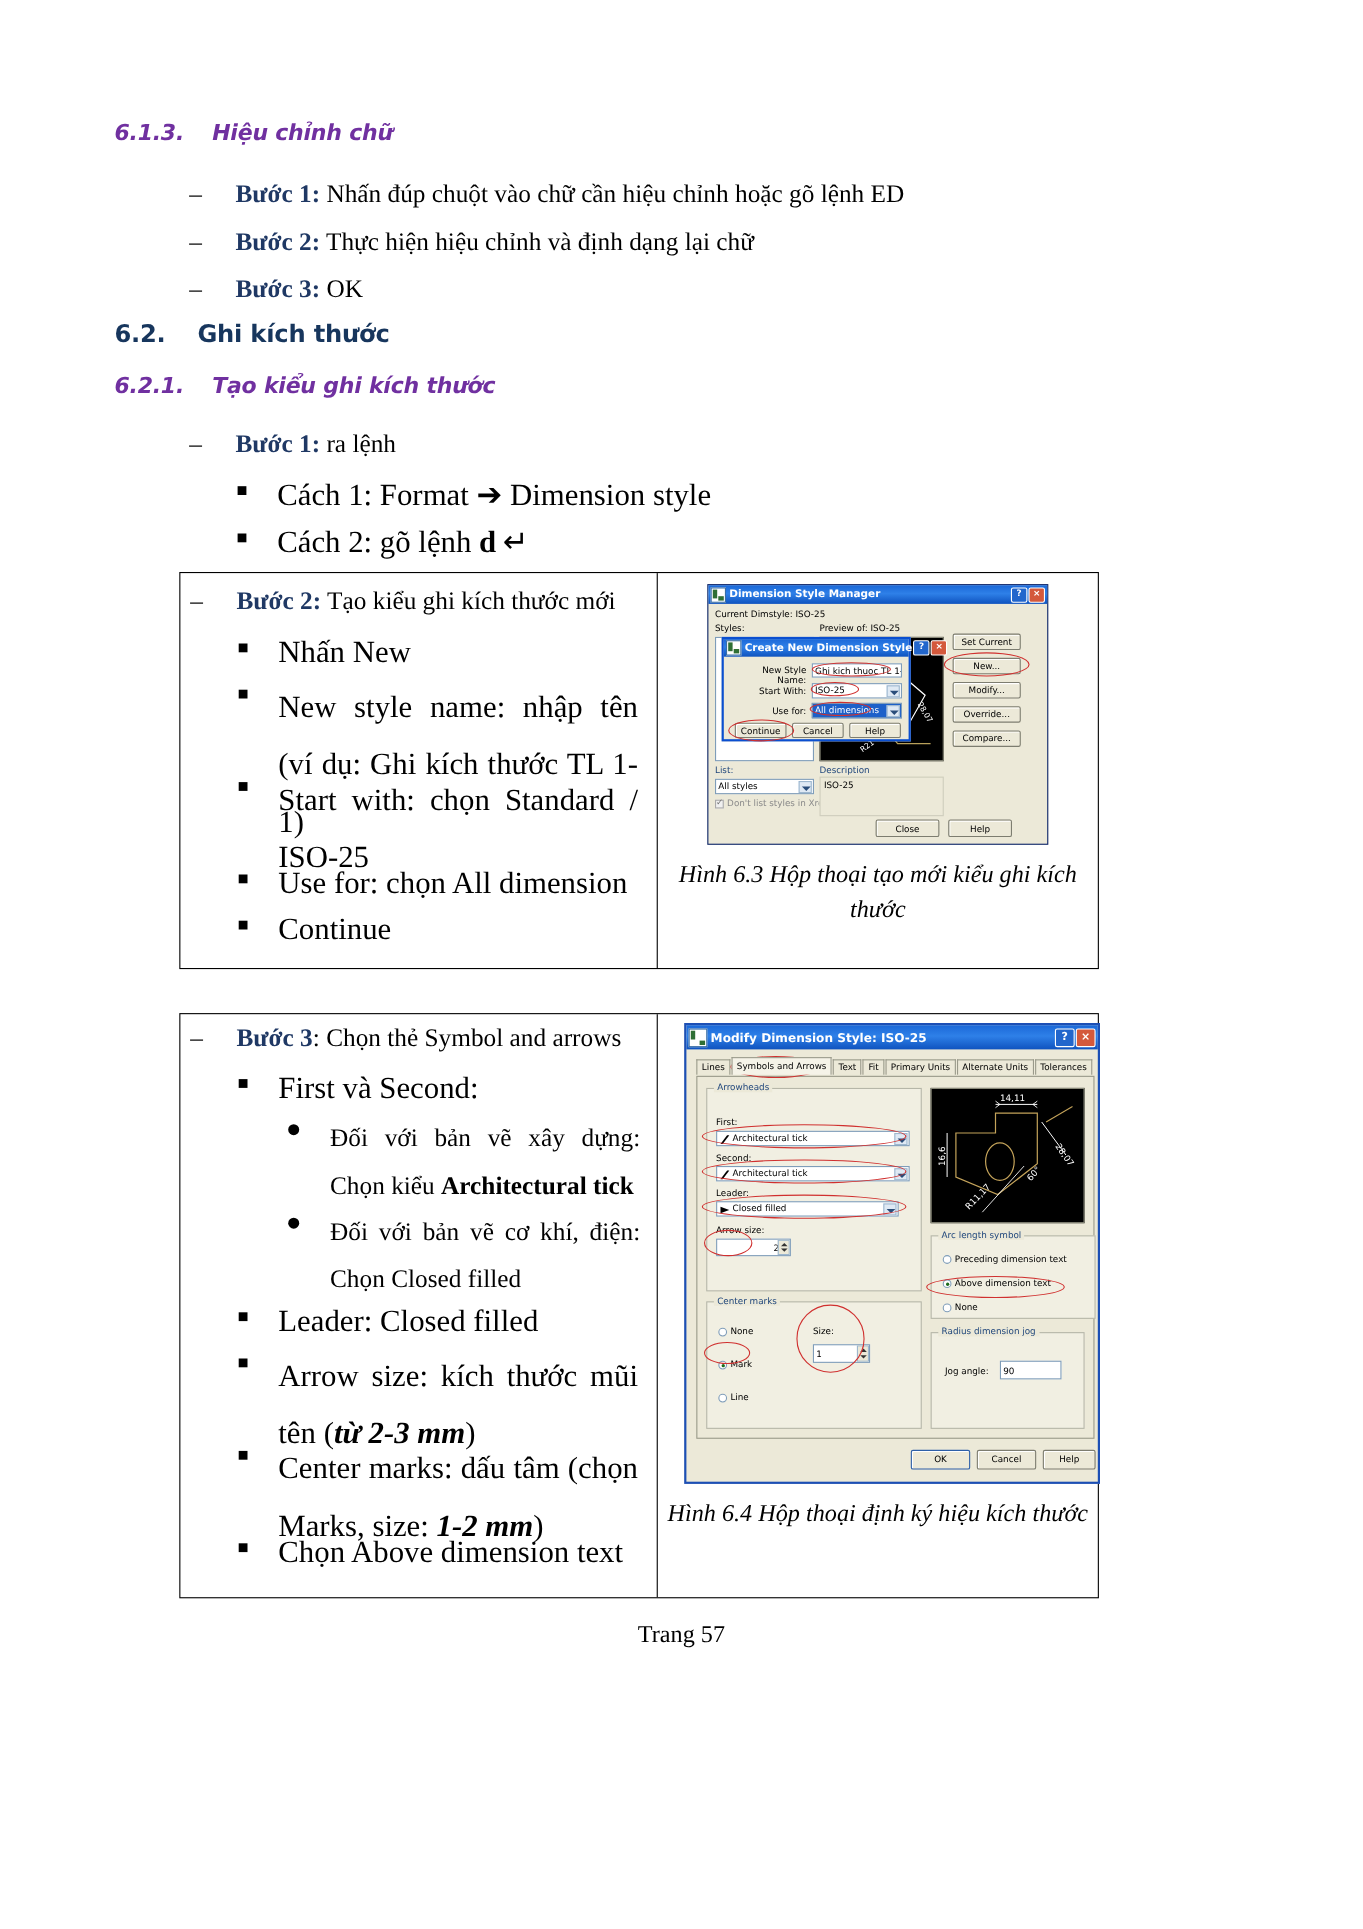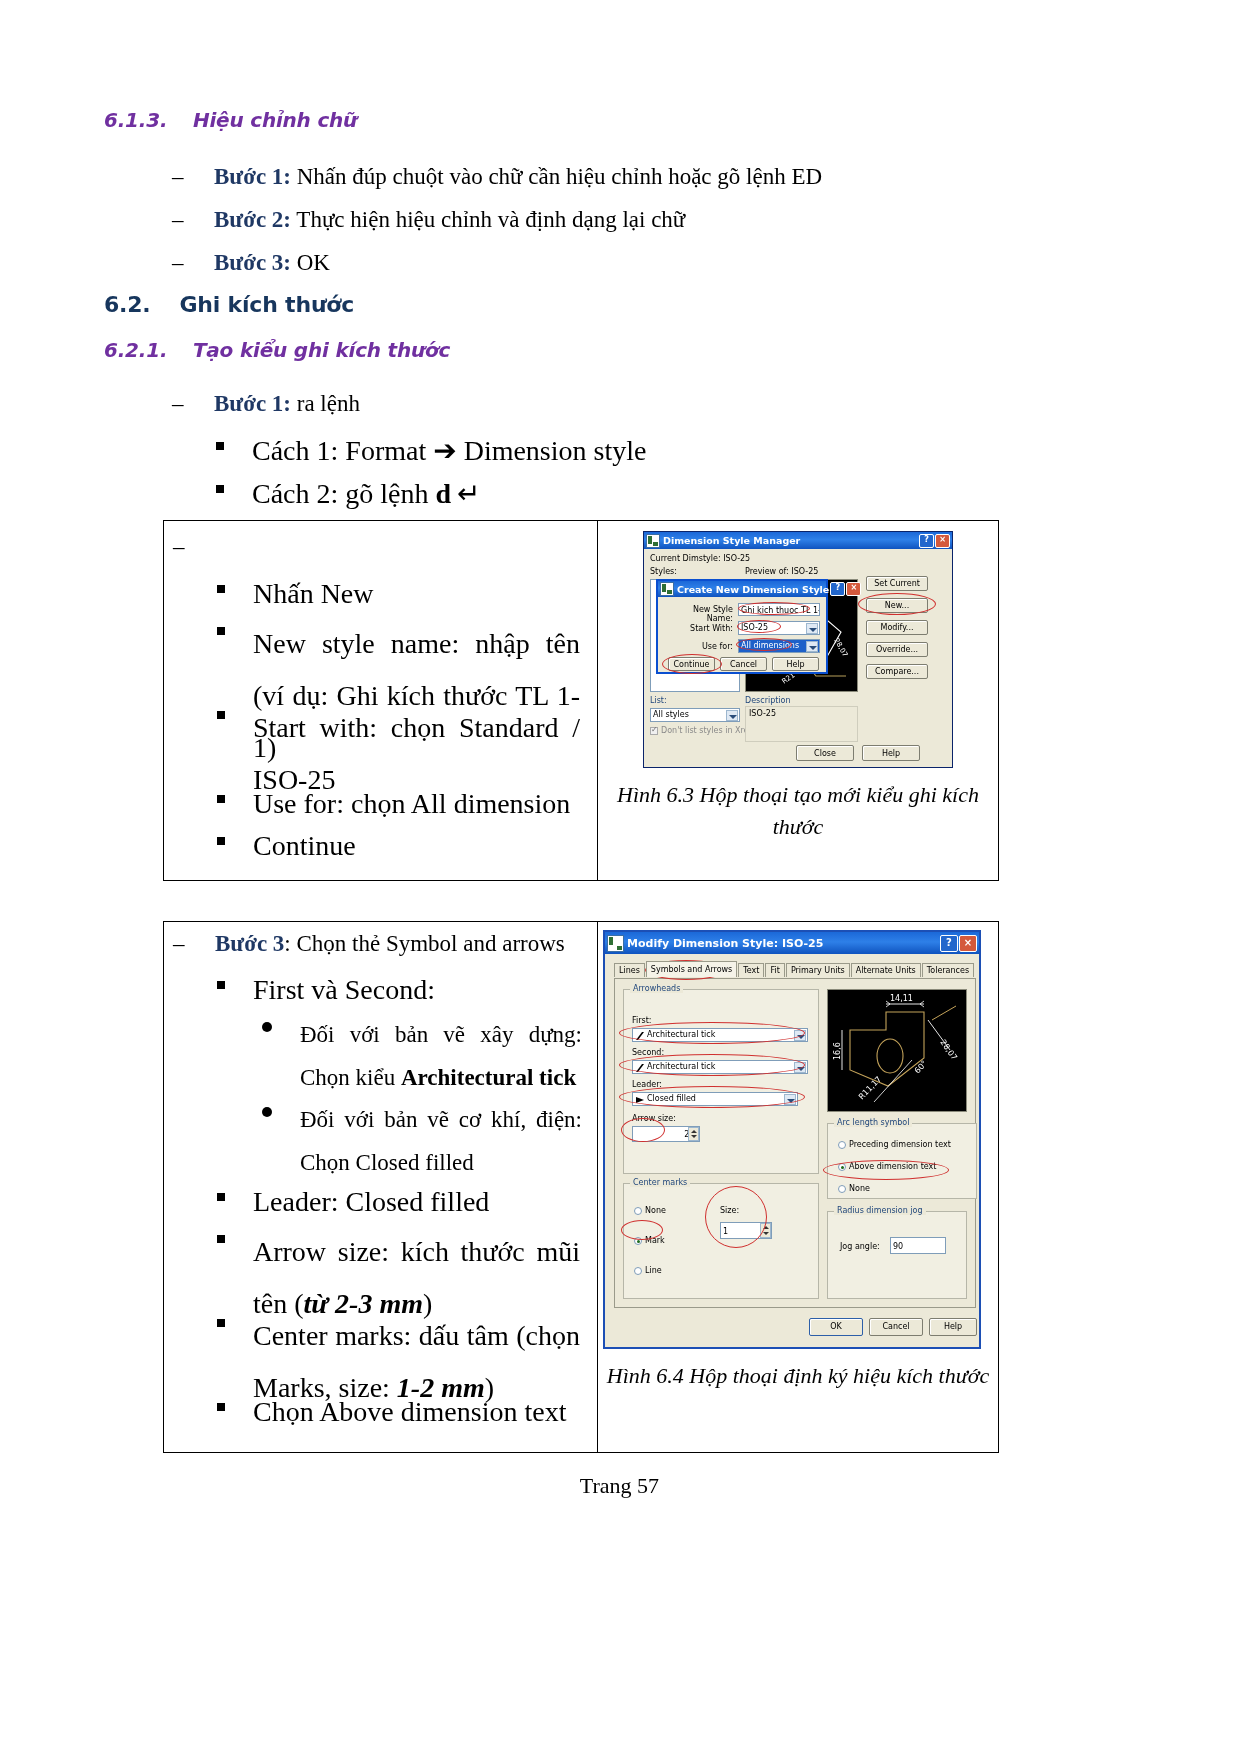--- a/index.html
+++ b/index.html
@@ -427,20 +427,21 @@
   <div class="sq-item" style="left:216px; top:476px; width:700px;">
     <span class="sq"></span>
     <span class="body"><span>Cách 2: gõ lệnh </span><b>d</b><span style="display:inline-block;width:6px;"></span><span>↵</span></span>
   </div>
 
   <div class="tbl" style="left:163px; top:520px; width:836px; height:361px;">
     <div class="col-left" style="width:434px;">
 
       <div class="dash-item" style="left:9px; top:12px; width:415px;">
         <span class="dash">–</span>
+        <span class="body"><span class="buoc">Bước 2:</span><span> Tạo kiểu ghi kích thước mới</span></span>
       </div>
 
       <div class="sq-item" style="left:53px; top:55px; width:360px;">
         <span class="sq"></span>
         <span class="body">Nhấn New</span>
       </div>
 
       <div class="sq-item justify" style="left:53px; top:97px; width:363px;">
         <span class="sq"></span>
         <span class="body justify" style="line-height:1.85;">New style name: nhập tên (ví dụ: Ghi kích thước TL 1-1)</span>
@@ -598,21 +599,21 @@
 
       <div class="sq-item" style="left:53px; top:472px; width:363px;">
         <span class="sq"></span>
         <span class="body">Chọn Above dimension text</span>
       </div>
 
     </div>
 
     <div class="col-right" style="width:400px;">
 
-      <div class="acad" style="left:5px; top:8px; width:378px; height:419px; border:2px solid #1c4fb5;">
+      <div class="acad" style="left:24px; top:8px; width:378px; height:419px; border:2px solid #1c4fb5;">
         <div class="acad-title" style="height:22px; font-size:11px;">
           <span class="acad-ico" style="width:15px;height:15px;"></span>
           <span>Modify Dimension Style: ISO-25</span>
           <span class="spacer"></span>
           <span class="tbtn q" style="width:16px;height:15px;line-height:13px;font-size:10px;">?</span>
           <span class="tbtn x" style="width:16px;height:15px;line-height:13px;font-size:10px;">×</span>
         </div>
 
         <div class="tabs" style="position:absolute; left:9px; top:29px; width:362px;">
           <div class="tab"><span>Lines</span></div>

